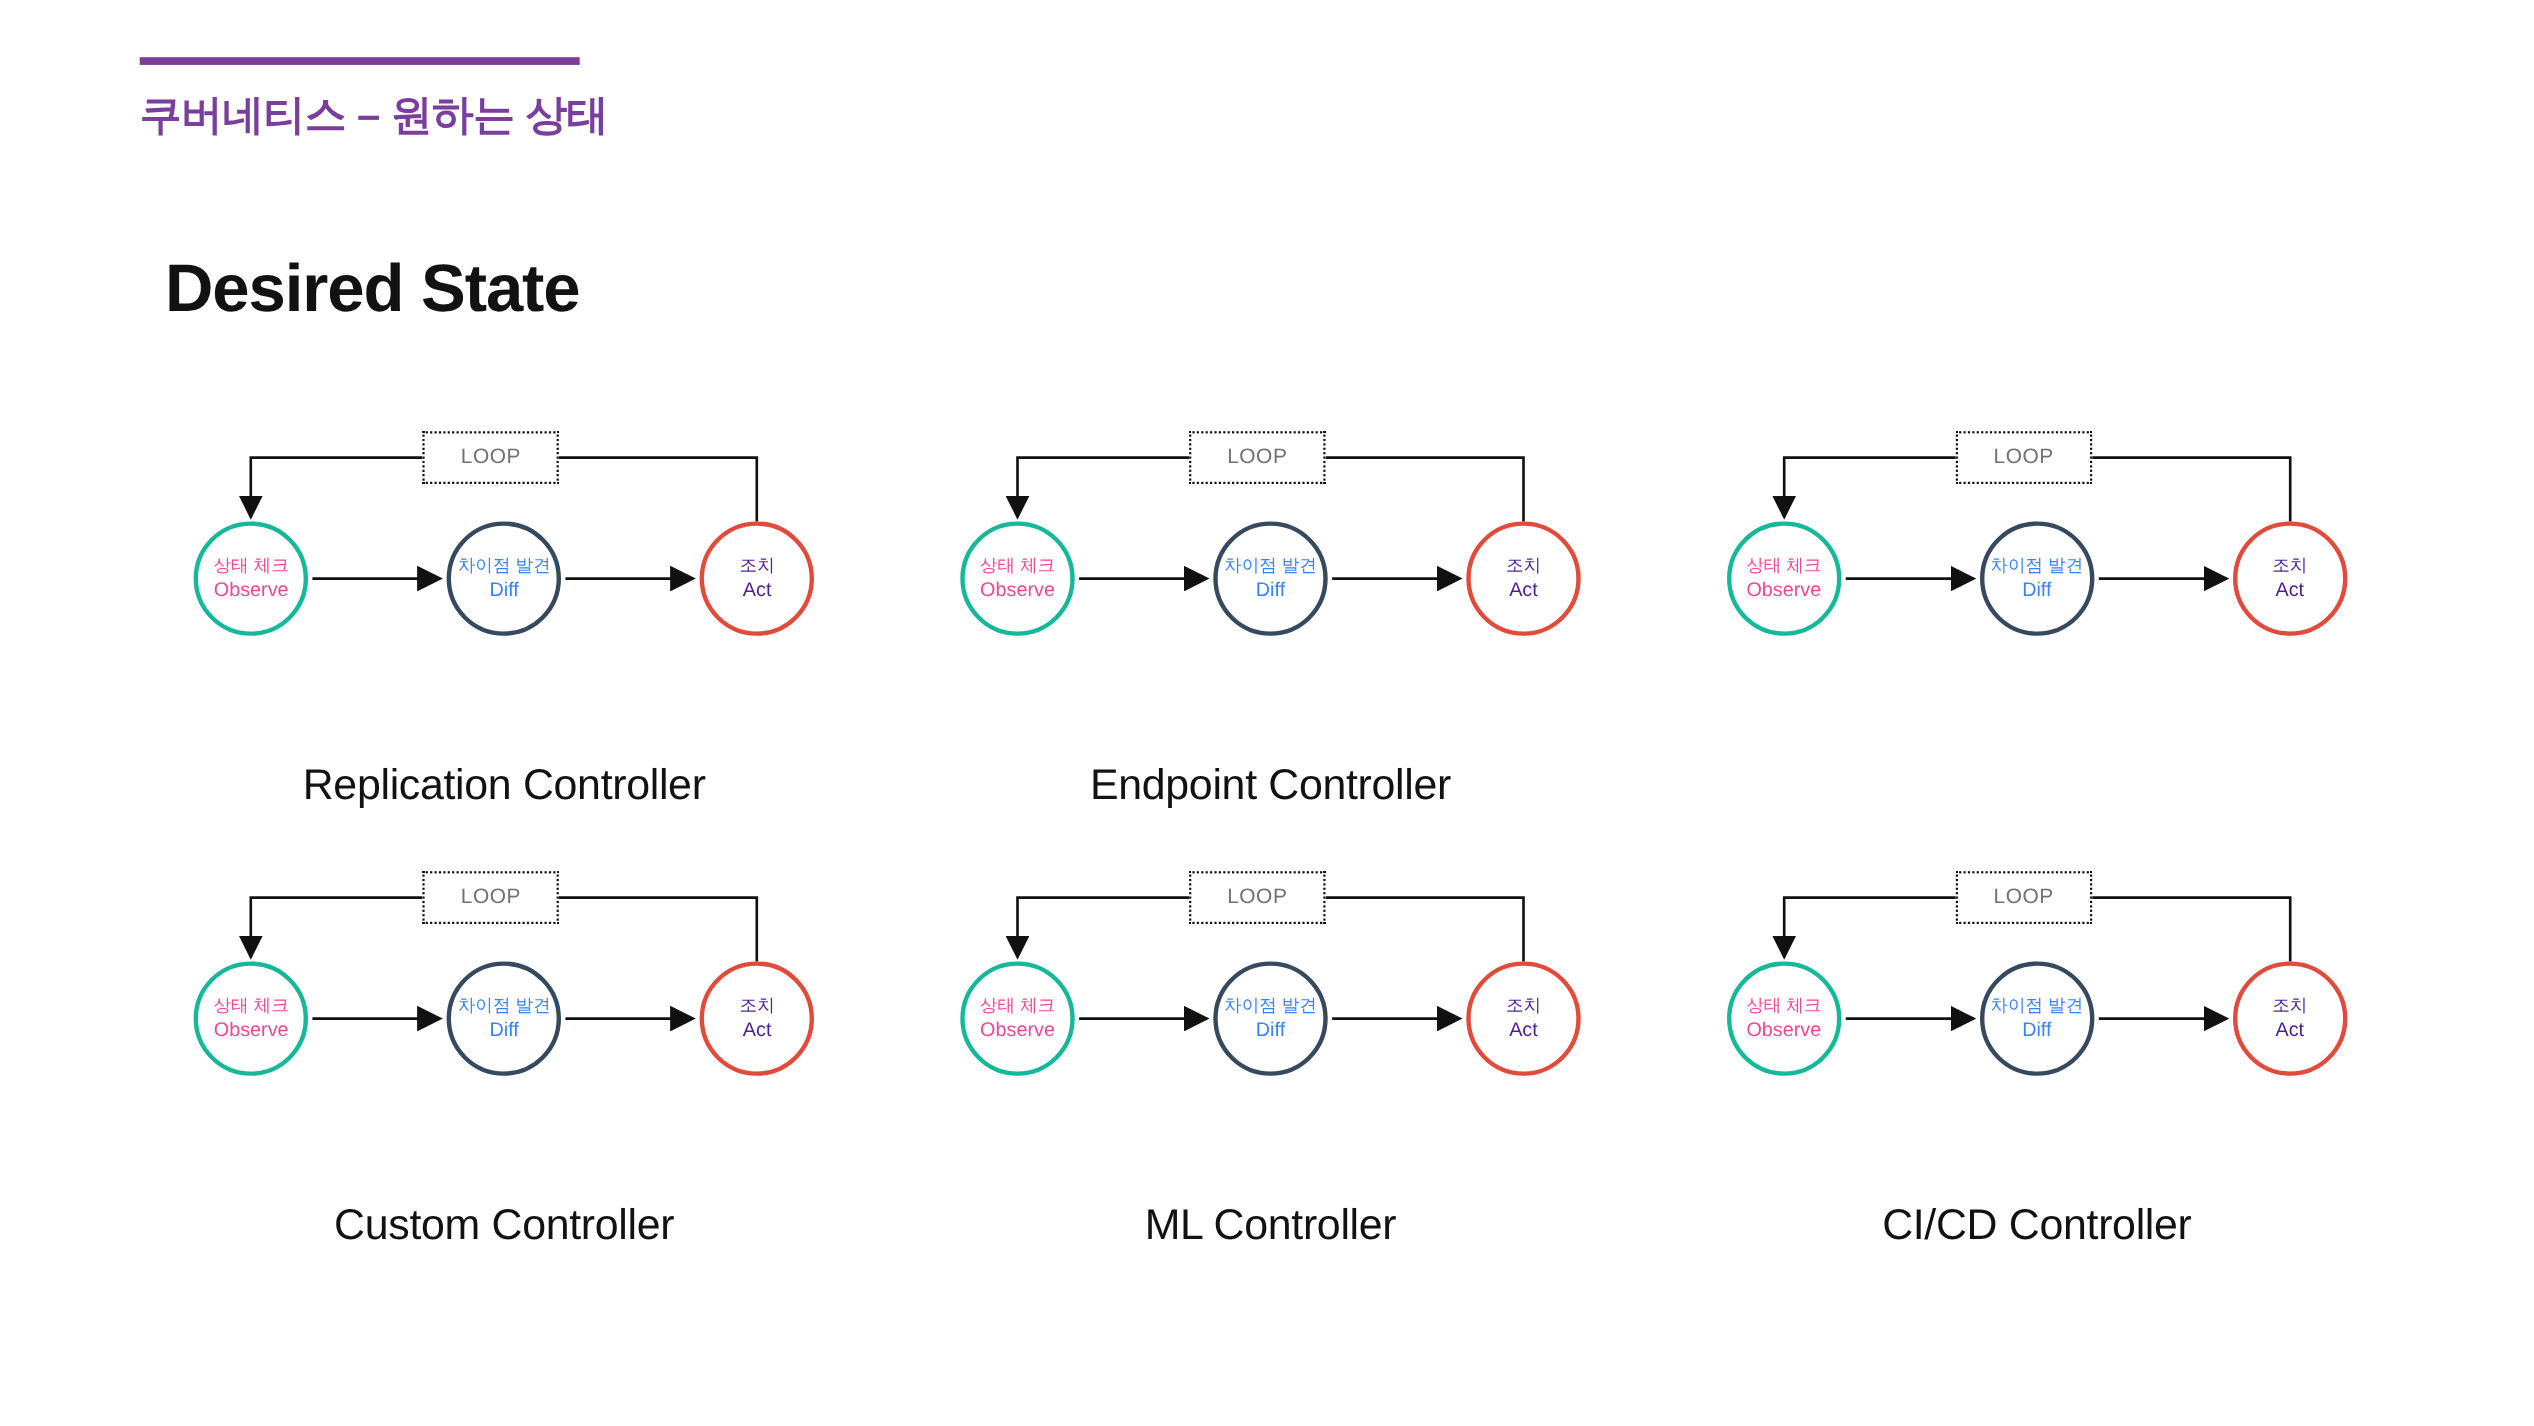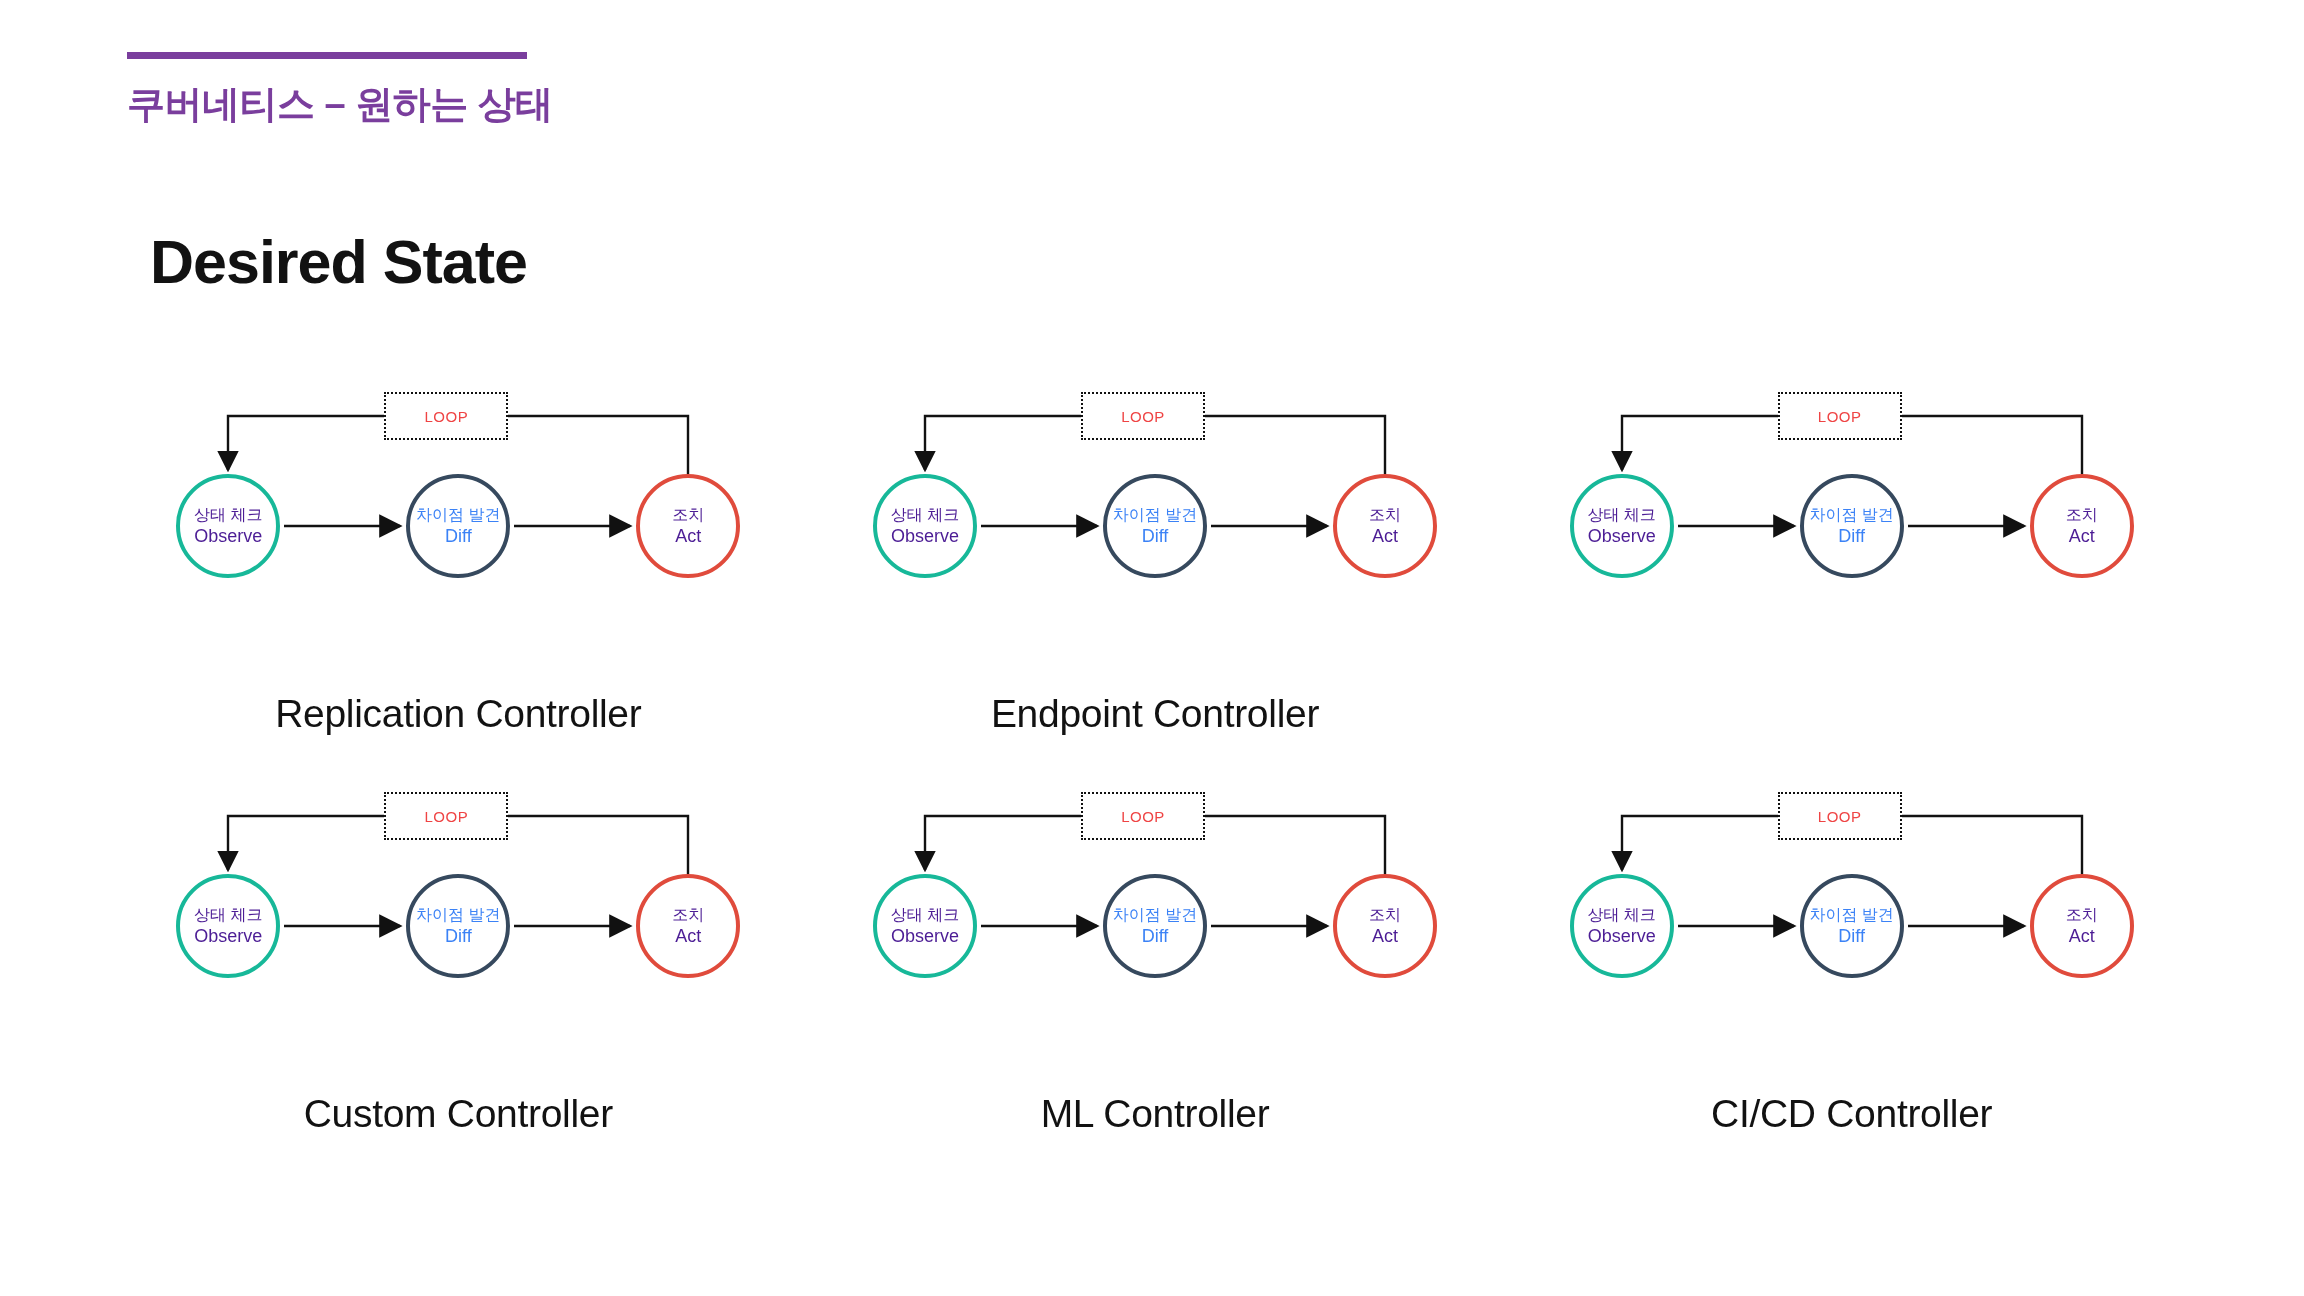--- a/index.html
+++ b/index.html
@@ -80,22 +80,22 @@
     height: 48px;
     border: 2px dotted #111111;
     box-sizing: border-box;
     display: flex;
     align-items: center;
     justify-content: center;
     background: #ffffff;
     z-index: 3;
   }
   .loop-box span {
-    font-size: 15px;
-    color: #ef4444;
+    font-size: 19px;
+    color: #737373;
     letter-spacing: 0.5px;
   }
 
   
   .wires {
     position: absolute;
     left: 0;
     top: 0;
     width: 620px;
     height: 260px;
@@ -126,21 +126,21 @@
     font-size: 18px;
     line-height: 1.25;
     white-space: nowrap;
   }
 
   .node-observe {
     left: 28px;
     top: 82px;
     border-color: #17b899;
   }
-  .node-observe .ko, .node-observe .en { color: #4c1d95; }
+  .node-observe .ko, .node-observe .en { color: #ec4899; }
 
   .node-diff {
     left: 258px;
     top: 82px;
     border-color: #36495e;
   }
   .node-diff .ko, .node-diff .en { color: #3b82f6; }
 
   .node-act {
     left: 488px;

